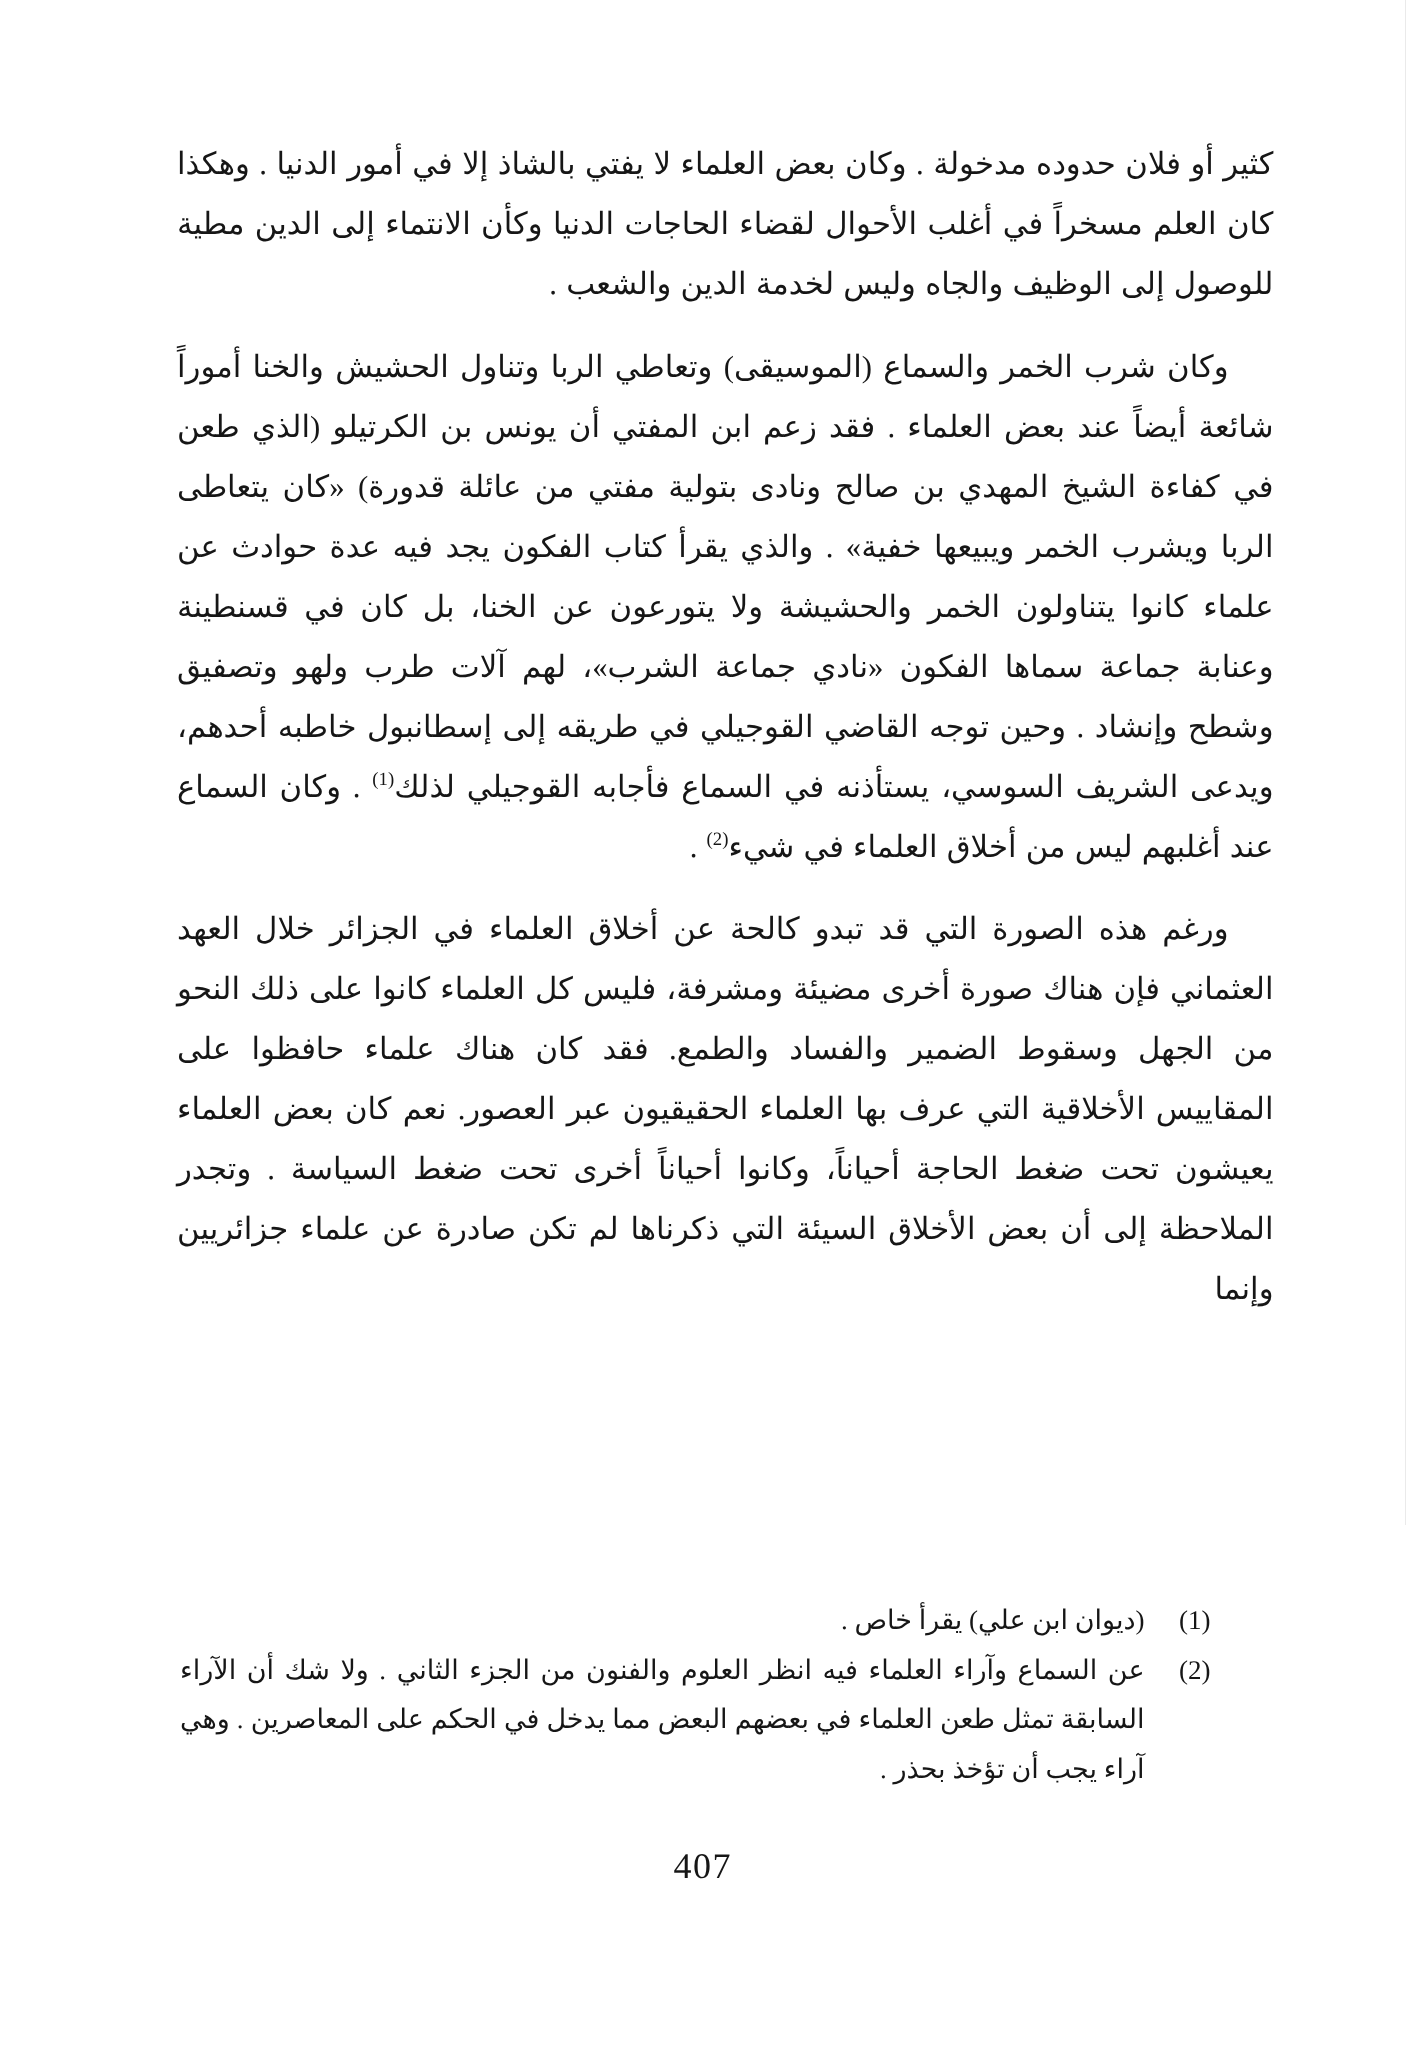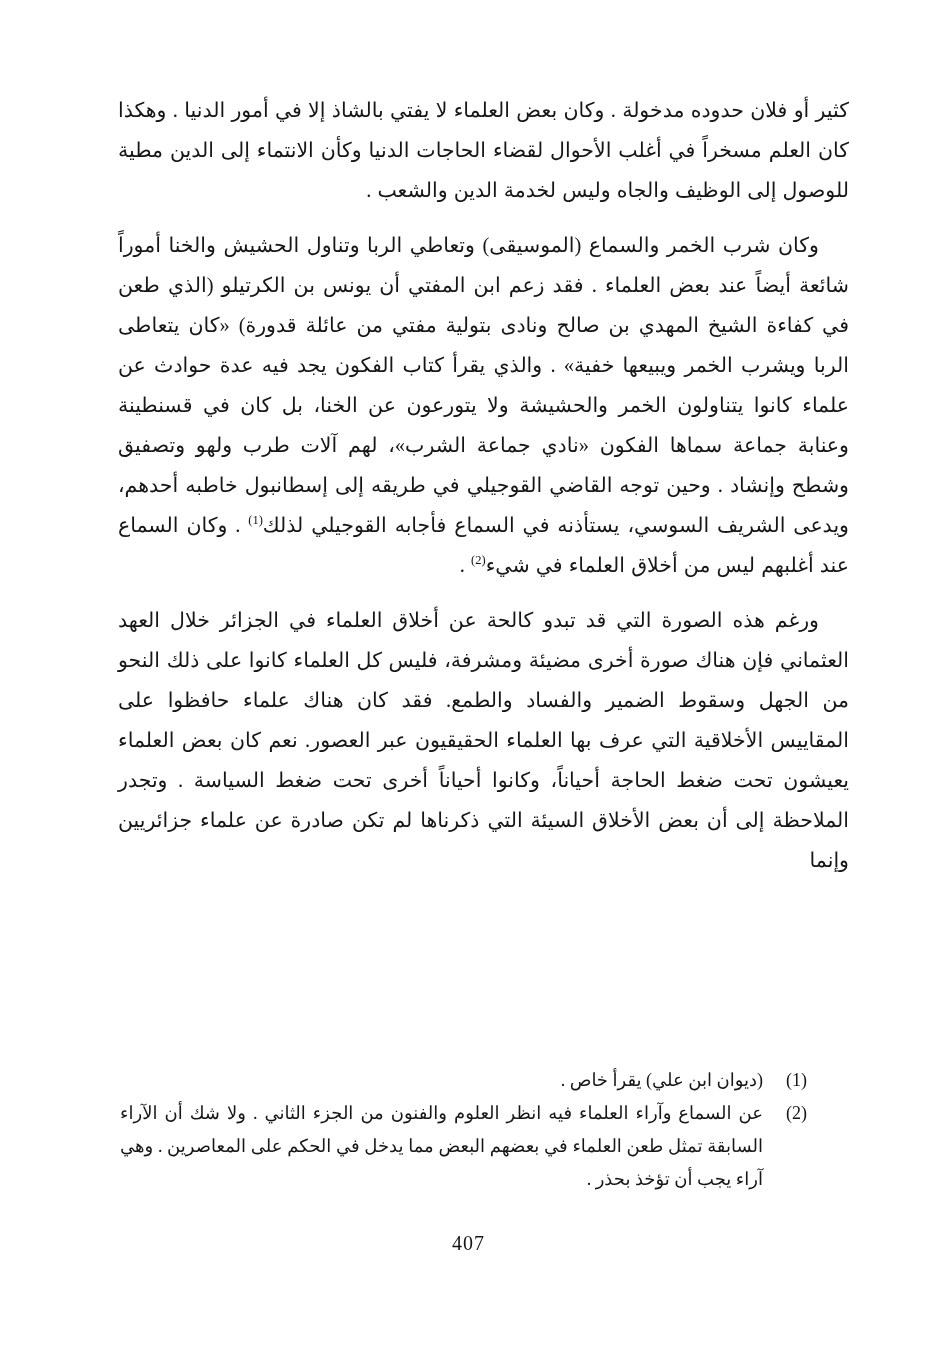--- a/index.html
+++ b/index.html
@@ -60,21 +60,21 @@
   }
   .fn-text {
     flex: 1;
   }
   .page-number {
     position: absolute;
     top: 1232px;
     left: 0;
     right: 0;
     text-align: center;
-    font-size: 20px;
+    font-size: 24px;
     letter-spacing: 1px;
     direction: ltr;
     color: #161616;
   }
 </style>
 </head>
 <body>
 
 <div class="page">
 

